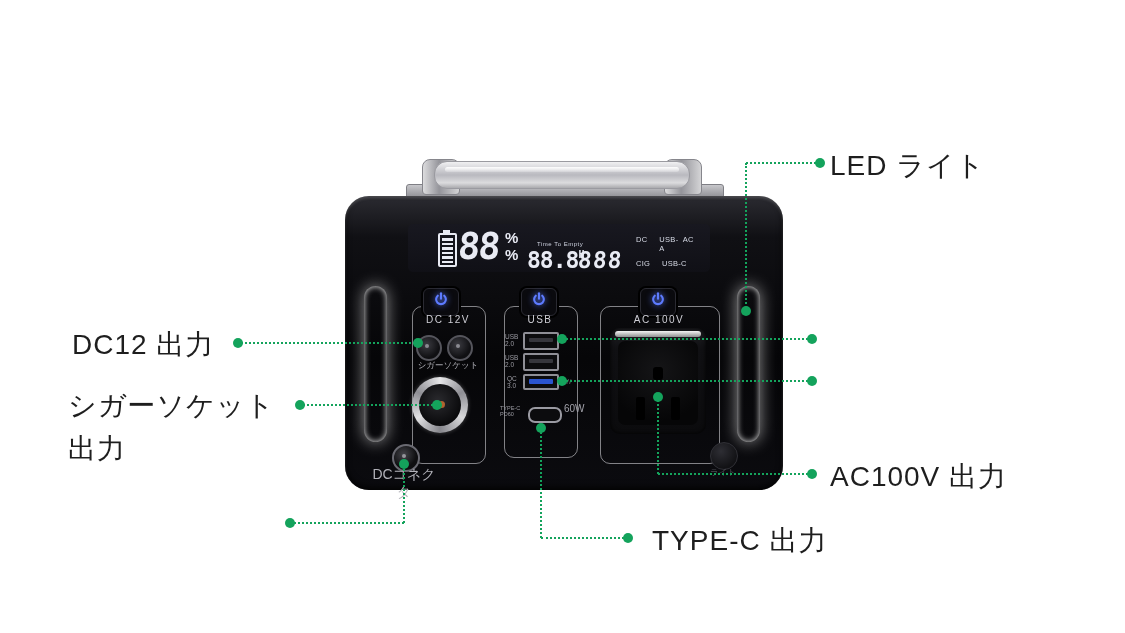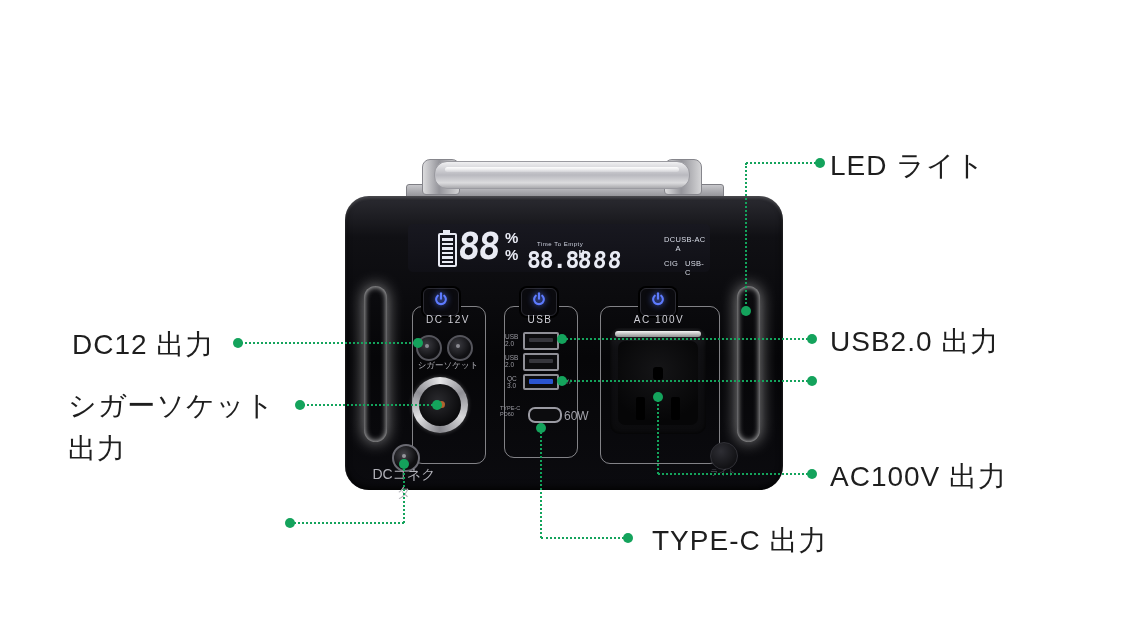--- a/index.html
+++ b/index.html
@@ -50,21 +50,21 @@
   .lcd{font-family:"DejaVu Sans Mono",monospace;font-weight:bold;transform:skewX(-5deg);}
   #pct-big{position:absolute;left:50px;top:1px;font-size:37px;letter-spacing:-2px;}
   #pct-signs{position:absolute;left:97px;top:5px;font-size:15px;line-height:17px;font-weight:bold;}
   #pct-signs span{display:block;}
   #tte{position:absolute;left:119px;top:17px;}
   #tte-label{font-size:6px;letter-spacing:.5px;display:block;margin-left:10px;color:#cfd3e0;}
   #tte-value{font-size:23px;letter-spacing:-1px;}
   #tte-unit{font-size:10px;vertical-align:10px;}
   #aux-val{position:absolute;left:170px;top:23px;font-size:23px;letter-spacing:1px;}
   #inds{position:absolute;left:228px;top:11px;width:70px;font-size:7.5px;color:#d7dbe6;letter-spacing:.3px;}
-  #inds .row{display:flex;gap:0;margin-bottom:6px;margin-left:28px;}
+  #inds .row{display:flex;gap:0;margin-bottom:6px;}
   #inds .row span{width:26px;}
   
   .led-strip{position:absolute;top:90px;width:23px;height:156px;border-radius:12px;
     background:linear-gradient(180deg,#f4f4ee,#d9d9d1 35%,#ececе4 55%,#e6e6de 75%,#c9c9c0);
     box-shadow:0 0 16px rgba(255,255,255,.55), inset 0 0 6px rgba(255,255,255,.9);}
   #led-l{left:19px;}
   #led-r{left:392px;}
   
   .sec{position:absolute;border:1px solid rgba(230,230,235,.55);border-radius:10px;}
   #sec-dc{left:67px;top:110px;width:72px;height:156px;}
@@ -102,21 +102,21 @@
   .usb-port.qc .slot{background:#2b55cf;height:5px;top:3px;}
   #usbp1{left:178px;top:136px;}
   #usbp2{left:178px;top:157px;}
   #usbp3{left:178px;top:178px;height:12px;}
   #usblbl1{left:160px;top:137px;}
   #usblbl2{left:160px;top:158px;}
   #usblbl3{left:162px;top:179px;}
   #usblbl4{left:155px;top:209px;font-size:5.5px;}
   #qc-watt{position:absolute;left:213px;top:182px;font-size:6.5px;color:#5e5e66;}
   #typec-port{position:absolute;left:183px;top:211px;width:30px;height:12px;border:2px solid #9a9aa2;border-radius:7px;background:#0c0c0e;}
-  #typec-watt{position:absolute;left:219px;top:213px;font-size:12px;color:#a2a2aa;text-align:right;}
+  #typec-watt{position:absolute;left:219px;top:207px;font-size:10px;color:#a2a2aa;text-align:right;}
   
   #ac-outlet{position:absolute;left:265px;top:132px;width:96px;height:106px;border-radius:10px;
     background:linear-gradient(180deg,#1d1d21,#101013 20%,#0b0b0d);box-shadow:inset 0 0 4px #000;}
   #ac-outlet::before{content:"";position:absolute;left:5px;right:5px;top:3px;height:6px;border-radius:3px;
     background:linear-gradient(180deg,#f4f4f4,#8e8e90);}
   #ac-recess{position:absolute;left:8px;top:13px;width:80px;height:84px;border-radius:7px;
     background:radial-gradient(circle at 50% 35%,#151517,#060607 75%);}
   #ac-hole{position:absolute;left:35px;top:26px;width:10px;height:13px;border-radius:3px;background:#000;}
   .ac-slot{position:absolute;top:56px;width:9px;height:23px;border-radius:2px;background:#000;}
   #ac-slot-l{left:18px;}
@@ -279,21 +279,20 @@
   <div class="dot" style="left:541px;top:428px;"></div>
   <div class="dot" style="left:628px;top:538px;"></div>
   <div class="dot" style="left:238px;top:343px;"></div>
   <div class="dot" style="left:418px;top:343px;"></div>
   <div class="dot" style="left:300px;top:405px;"></div>
   <div class="dot" style="left:437px;top:405px;"></div>
   <div class="dot" style="left:290px;top:523px;"></div>
   <div class="dot" style="left:404px;top:464px;"></div>
 
   <div id="lbl-led" class="lbl">LED ライト</div>
-  <div id="lbl-usb20" class="lbl">USB2.0 出力</div>
   <div id="lbl-ac100" class="lbl">AC100V 出力</div>
   <div id="lbl-typec" class="lbl">TYPE-C 出力</div>
   <div id="lbl-dc12" class="lbl">DC12 出力</div>
   <div id="lbl-cigar" class="lbl">
     <span>シガーソケット</span>
     <span>出力</span>
   </div>
 
 </div>
 

